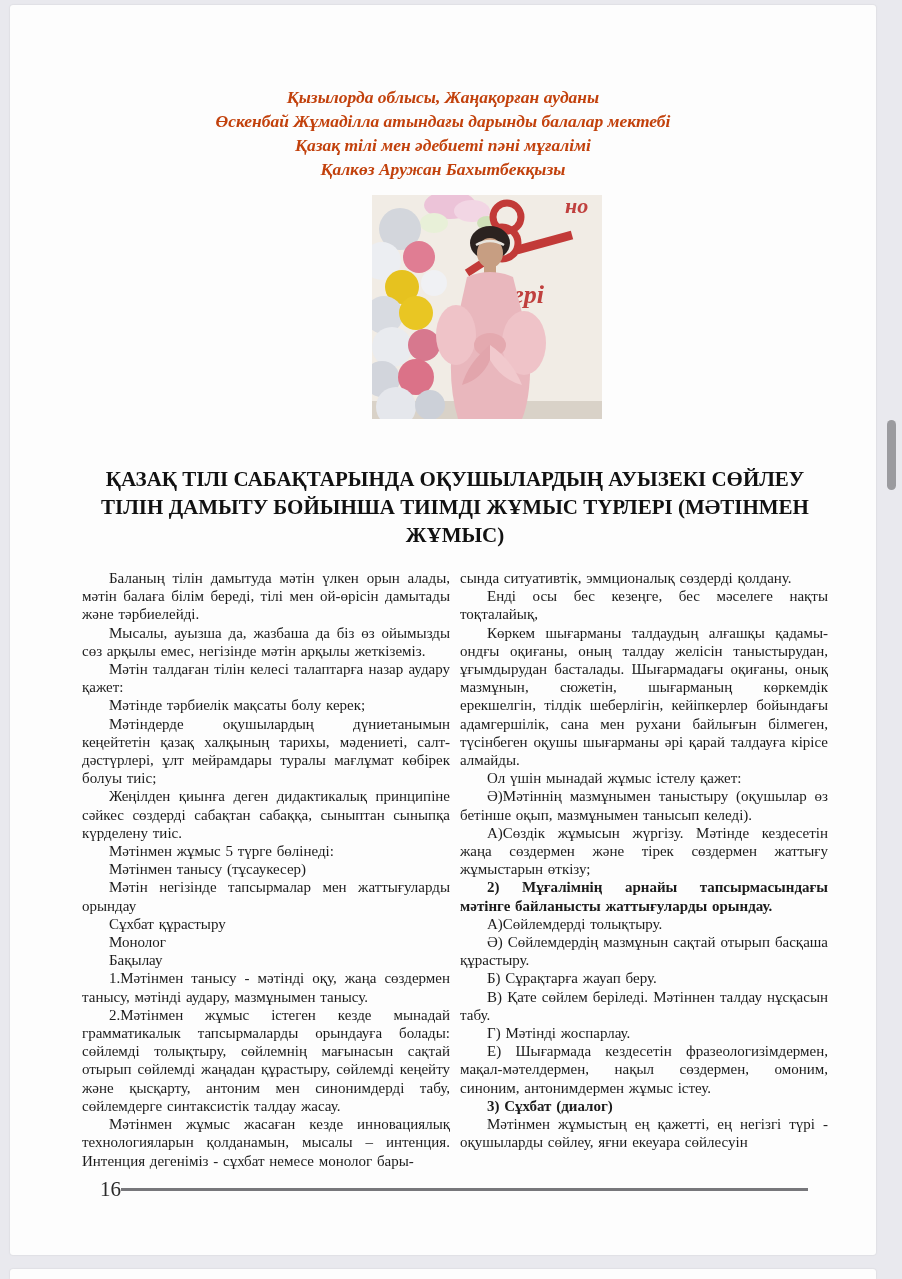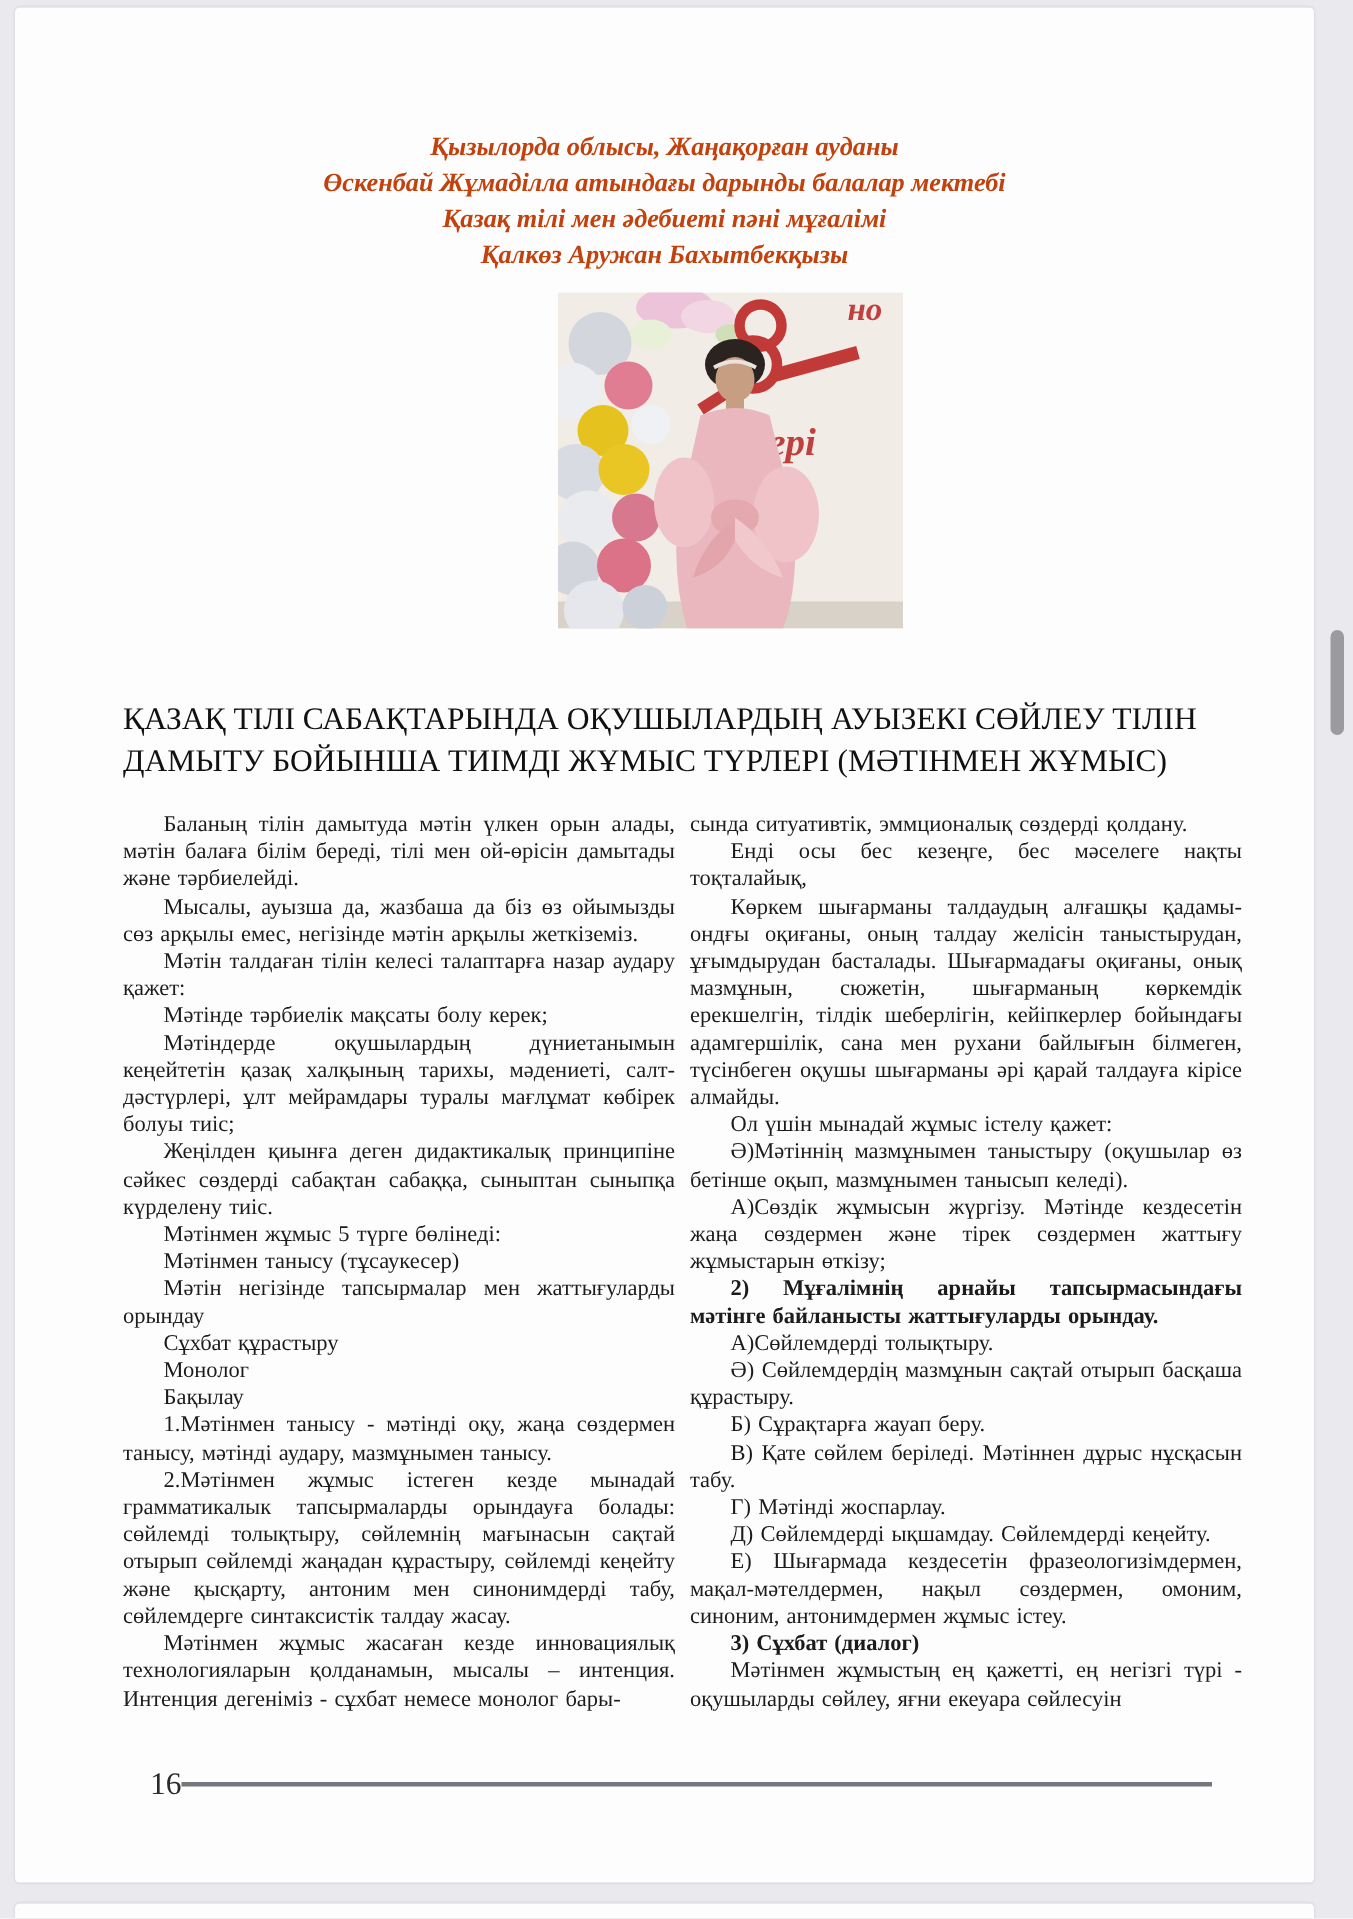--- a/index.html
+++ b/index.html
@@ -42,22 +42,22 @@
     line-height:24px;
     color:#c2410c;
   }
   .photo-wrap {
     width:230px; height:224px;
     margin:14px auto 0;
     padding-left:44px;
   }
   .doc-title {
     margin:46px 48px 0 72px;
-    text-align:left;
-    font-weight:normal;
+    text-align:center;
+    font-weight:bold;
     font-size:21px;
     line-height:28px;
     color:#111;
   }
   .columns {
     display:flex;
     gap:10px;
     margin:20px 48px 0 72px;
     justify-content:flex-end;
   }
@@ -177,23 +177,22 @@
         <p class="para no-indent">сында ситуативтік, эммционалық сөздерді қолдану.</p>
         <p class="para">Енді осы бес кезеңге, бес мәселеге нақты тоқталайық,</p>
         <p class="para">Көркем шығарманы талдаудың алғашқы қадамы-ондғы оқиғаны, оның талдау желісін таныстырудан, ұғымдырудан басталады. Шығармадағы оқиғаны, онық мазмұнын, сюжетін, шығарманың көркемдік ерекшелгін, тілдік шеберлігін, кейіпкерлер бойындағы адамгершілік, сана мен рухани байлығын білмеген, түсінбеген оқушы шығарманы әрі қарай талдауға кірісе алмайды.</p>
         <p class="para">Ол үшін мынадай жұмыс істелу қажет:</p>
         <p class="para">Ә)Мәтіннің мазмұнымен таныстыру (оқушылар өз бетінше оқып, мазмұнымен танысып келеді).</p>
         <p class="para">А)Сөздік жұмысын жүргізу. Мәтінде кездесетін жаңа сөздермен және тірек сөздермен жаттығу жұмыстарын өткізу;</p>
         <p class="para bold">2) Мұғалімнің арнайы тапсырмасындағы мәтінге байланысты жаттығуларды орындау.</p>
         <p class="para">А)Сөйлемдерді толықтыру.</p>
         <p class="para">Ә) Сөйлемдердің мазмұнын сақтай отырып басқаша құрастыру.</p>
         <p class="para">Б) Сұрақтарға жауап беру.</p>
-        <p class="para">В) Қате сөйлем беріледі. Мәтіннен дұрыс нұсқасын табу.</p>
+        <p class="para">В) Қате сөйлем беріледі. Мәтіннен талдау нұсқасын табу.</p>
         <p class="para">Г) Мәтінді жоспарлау.</p>
-        <p class="para">Д) Сөйлемдерді ықшамдау. Сөйлемдерді кеңейту.</p>
         <p class="para">Е) Шығармада кездесетін фразеологизімдермен, мақал-мәтелдермен, нақыл сөздермен, омоним, синоним, антонимдермен жұмыс істеу.</p>
         <p class="para bold">3) Сұхбат (диалог)</p>
         <p class="para">Мәтінмен жұмыстың ең қажетті, ең негізгі түрі - оқушыларды сөйлеу, яғни екеуара сөйлесуін</p>
       </div>
   </div>
 
   <div class="footer">
     <span class="page-number">16</span>
     <span class="footer-rule"></span>
   </div>

